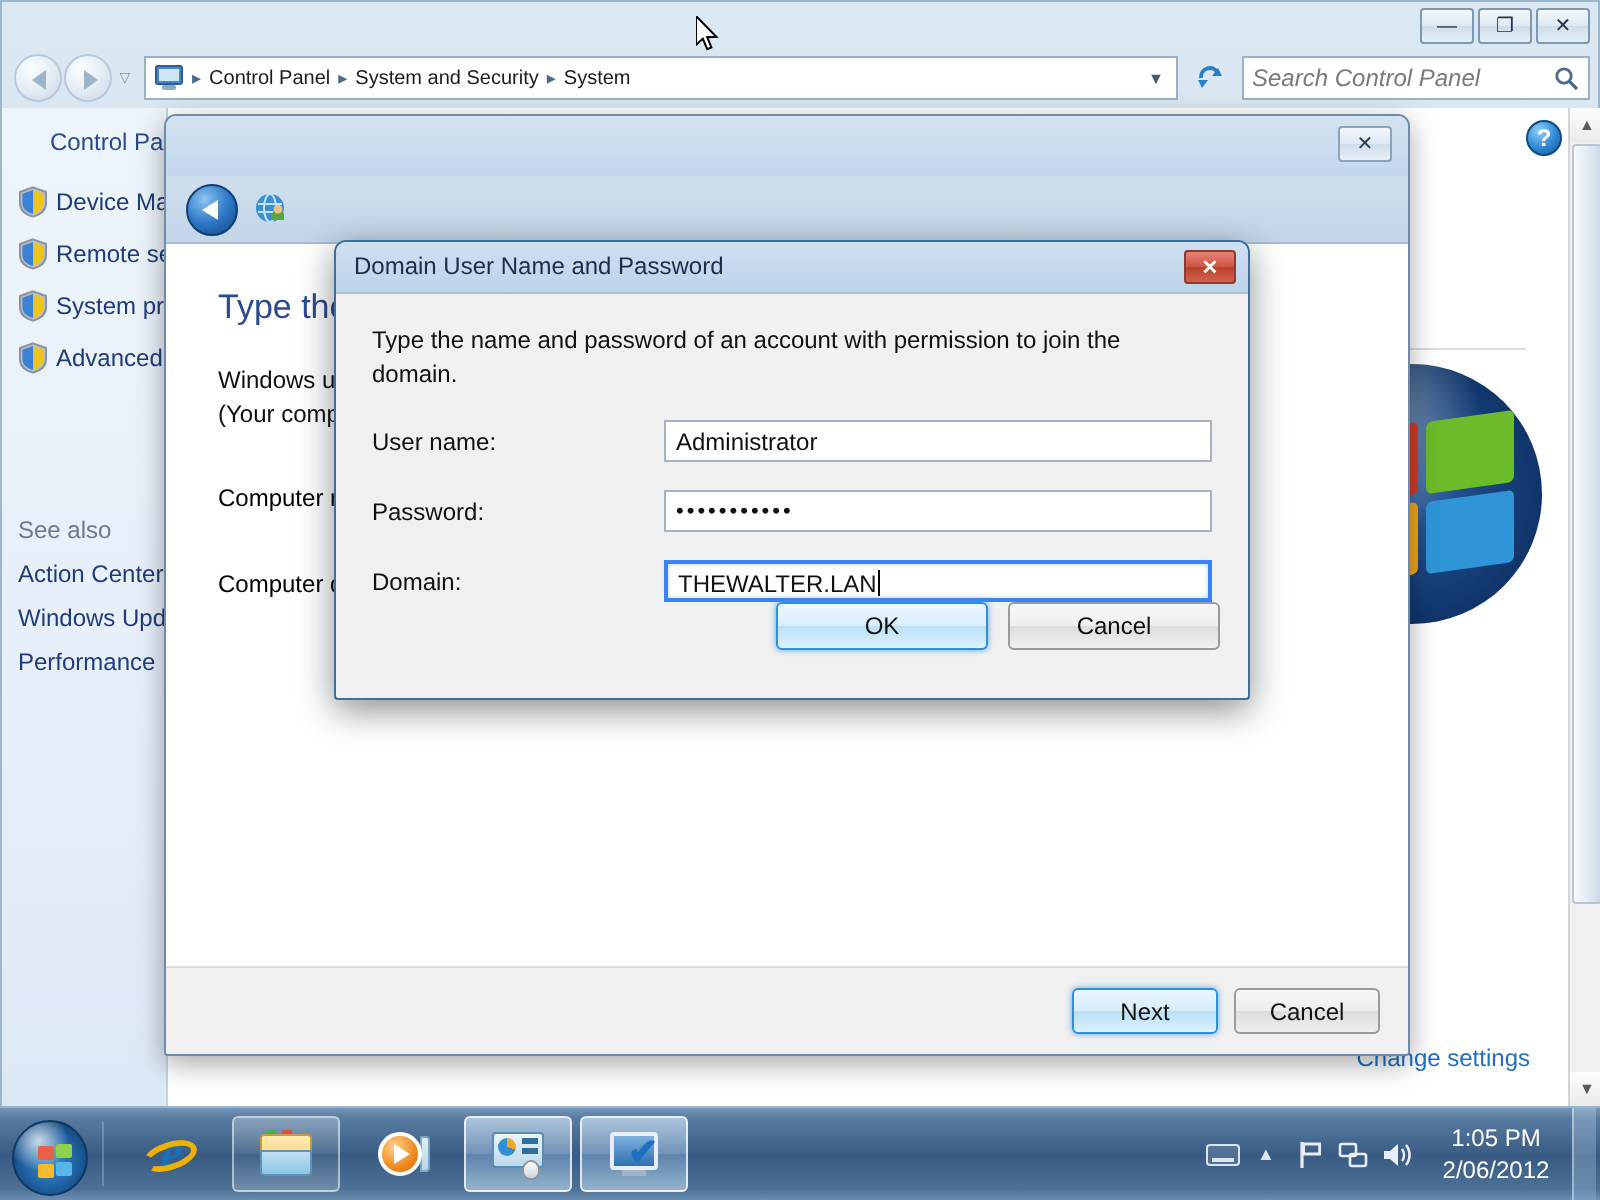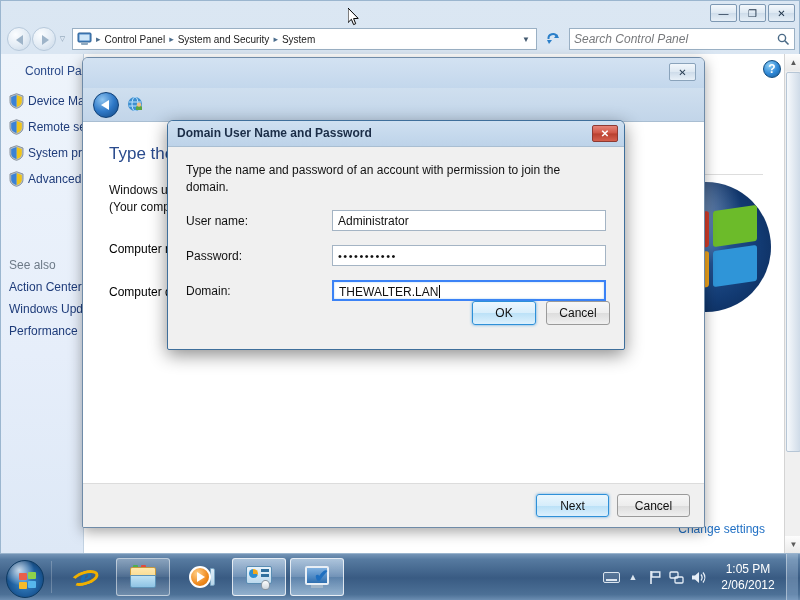--- a/index.html
+++ b/index.html
@@ -65,21 +65,21 @@
     margin-left: auto; width: 16px; height: 20px;
     display:flex; align-items:center; justify-content:center;
     color:#445a70; font-size: 8px;
   }
   #refresh-btn {
     width: 24px; height: 22px; margin: 0 4px;
     display:flex; align-items:center; justify-content:center;
     color: #2a6fb5; font-size: 14px; font-weight: bold;
   }
   #search-box {
-    width: 226px; height: 22px; background: #fff; border: 1px solid #9ab0c4;
+    width: 174px; height: 22px; background: #fff; border: 1px solid #9ab0c4;
     display:flex; align-items:center; padding: 0 4px;
   }
   #search-box .ph { flex:1; color: #77797c; font-style: italic; font-size: 12px; }
 
   
   #explorer-body {
     position: absolute; left: 0; top: 53px; width: 800px; height: 499px;
     display: flex;
   }
   #cp-sidebar {
@@ -225,21 +225,21 @@
     border-radius: 6px 6px 2px 2px;
     box-shadow: 0 5px 18px rgba(0,0,0,.45);
     overflow: hidden;
   }
   #dialog-titlebar {
     height: 26px; position: relative;
     background: linear-gradient(180deg,#cfe0f1 0%, #bdd3e9 100%);
     border-bottom: 1px solid #a9bed2;
   }
   #dialog-title-text {
-    position:absolute; left: 9px; top: 5px; font-size: 12px; color: #1b2d47; font-weight: bold;
+    position:absolute; left: 9px; top: 5px; font-size: 12px; color: #1b2d47;
   }
   #dialog-close {
     position: absolute; right: 6px; top: 4px; width: 26px; height: 17px;
     border: 1px solid #8d3a33; border-radius: 2px;
     background: linear-gradient(180deg,#e58478 0%,#cf5544 48%,#b8402f 52%,#d5604e 100%);
     color: #fff; font-size: 10px; font-weight: bold;
     display:flex; align-items:center; justify-content:center;
   }
   #dialog-body {
     position: absolute; left: 0; top: 27px; right: 0; bottom: 34px;
@@ -255,21 +255,21 @@
   .dlg-input.focused { border: 2px solid #3b82f6; box-shadow: inset 0 0 2px rgba(90,165,221,.5); }
   .dots { letter-spacing: 1.5px; font-size: 11px; }
   .caret {
     display:inline-block; width: 1px; height: 13px; background:#000;
     vertical-align: -2px; margin-left: 1px;
   }
   #dialog-buttons {
     position: absolute; right: 14px; bottom: 24px; display:flex; gap: 10px;
   }
   .dlg-btn {
-    width: 64px; height: 24px; border: 1px solid #9a9a9a; border-radius: 3px;
+    width: 106px; height: 24px; border: 1px solid #9a9a9a; border-radius: 3px;
     background: linear-gradient(180deg,#f7f7f7 0%,#eeeeee 50%,#dddddd 51%,#f0f0f0 100%);
     font-size: 12px; color:#111;
     display:flex; align-items:center; justify-content:center;
   }
   .dlg-btn.default {
     border: 1px solid #2e90d8;
     background: linear-gradient(180deg,#ecf7fe 0%,#d8eefb 50%,#bbe1f7 51%,#ddf1fd 100%);
     box-shadow: 0 0 3px rgba(60,150,220,.85);
   }
 

